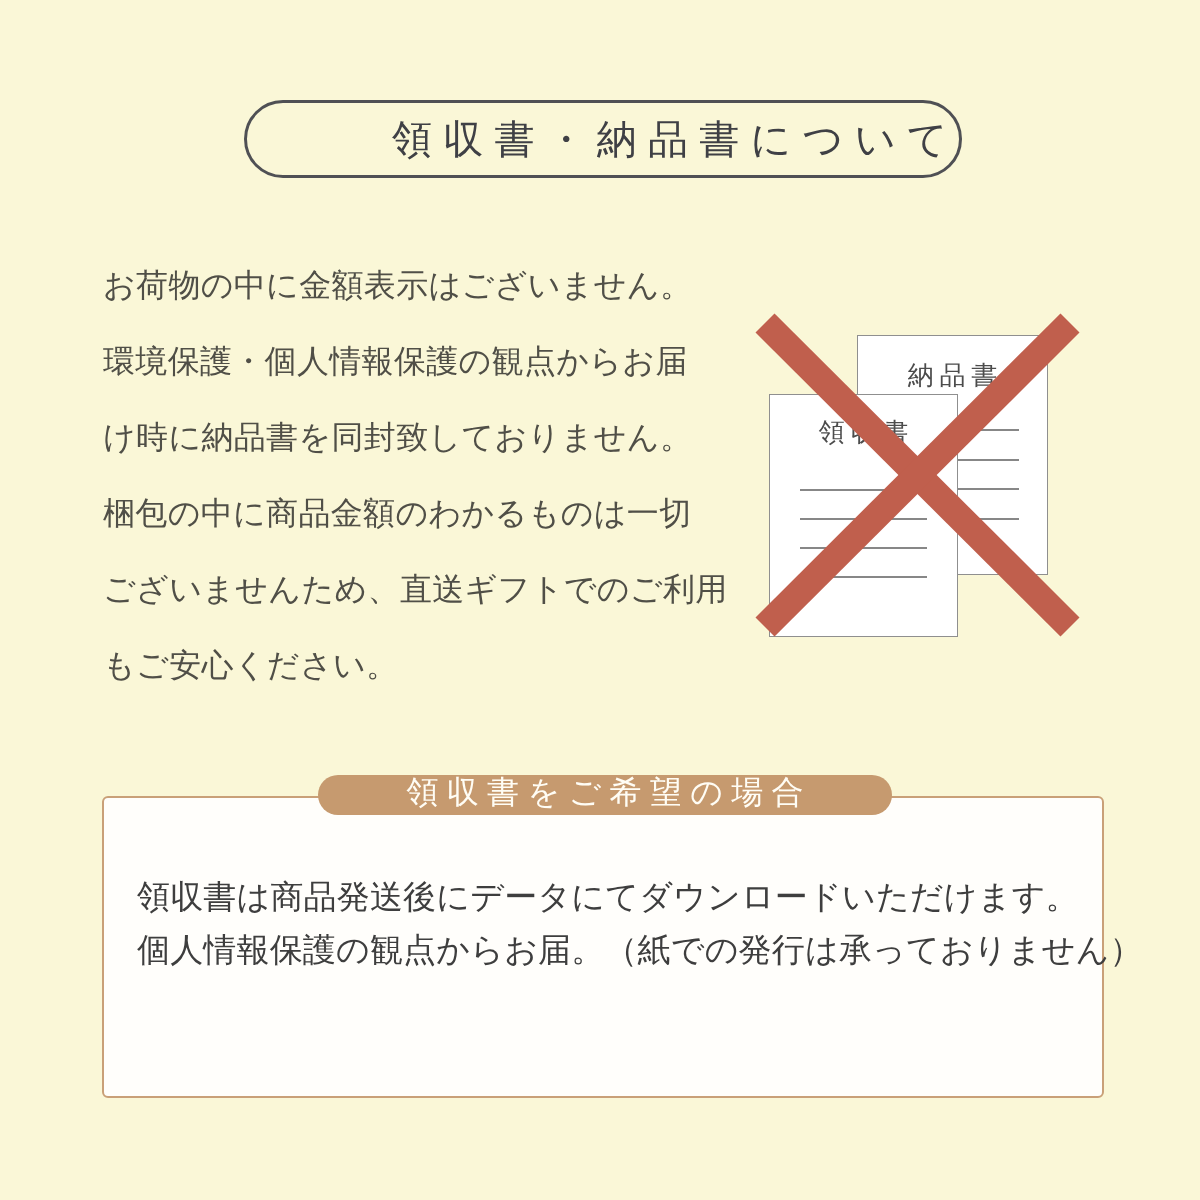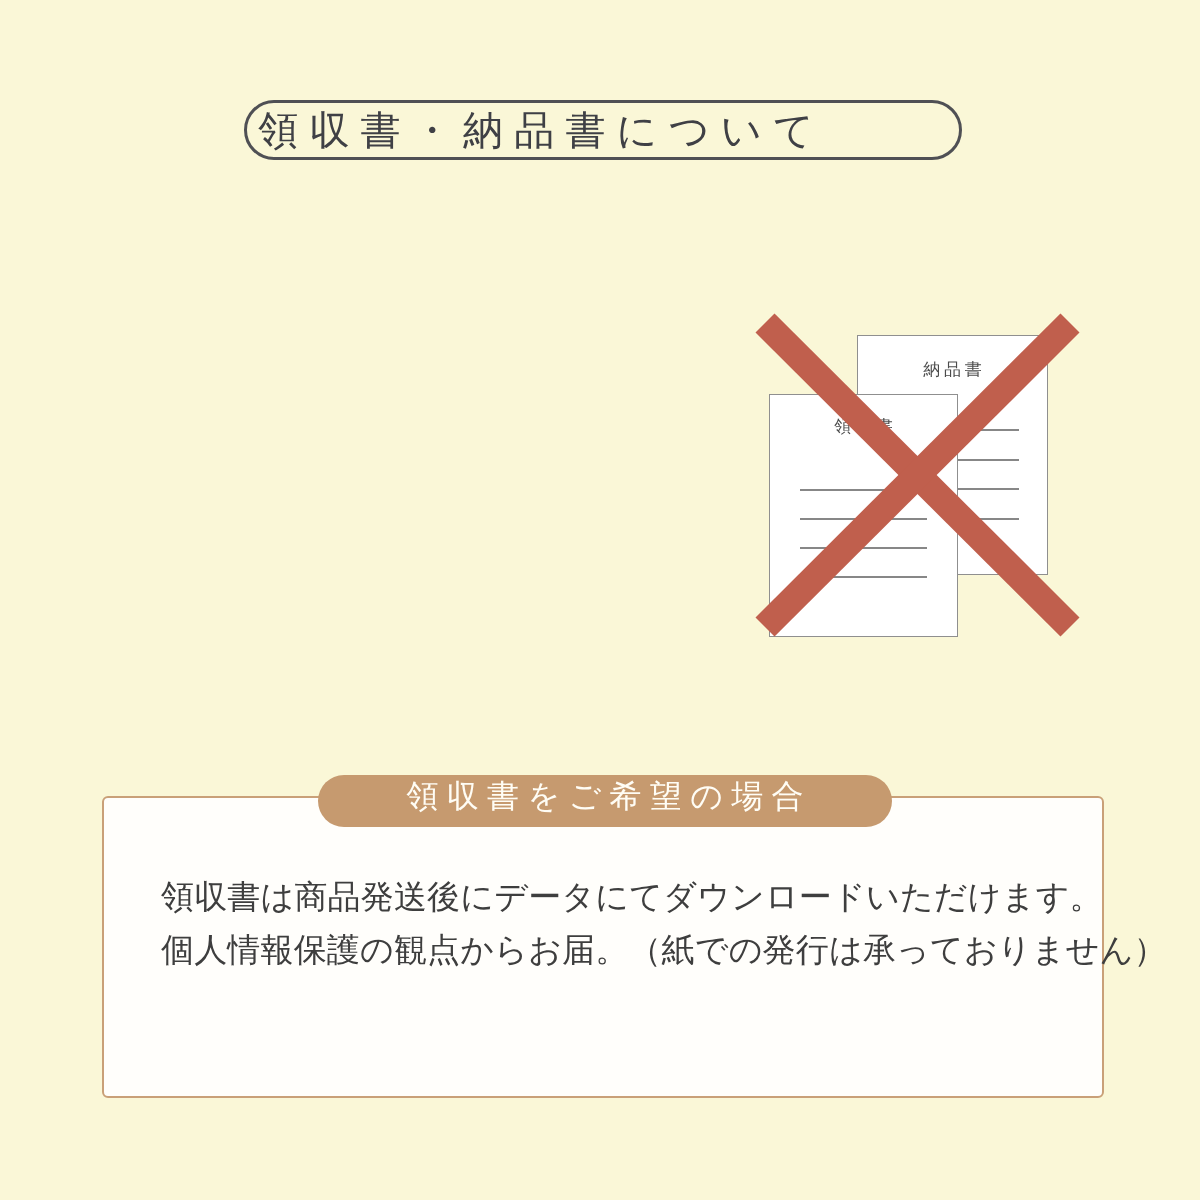--- a/index.html
+++ b/index.html
@@ -23,25 +23,25 @@
   }
   .canvas{
     position:relative;
     width:1200px;height:1200px;
     background:var(--background,#faf7d7);
     overflow:hidden;
   }
   
   .title-pill{
     position:absolute;left:244px;top:100px;
-    width:718px;height:60px;
+    width:718px;height:78px;
     border:3px solid var(--pill-border,#4f5054);
     border-radius:41px;
     box-sizing:border-box;
-    display:flex;align-items:center;justify-content:flex-start;
+    display:flex;align-items:center;justify-content:flex-end;
   }
   .title-pill .title-text{
     font-size:40px;
     letter-spacing:0.28em;
     padding-left:0.28em;
     color:var(--title-ink,#3f4045);
     white-space:nowrap;
   }
   
   .intro{
@@ -61,21 +61,21 @@
   .doc-card{
     position:absolute;
     background:#ffffff;
     border:1.5px solid var(--card-border,#8f8f8f);
     box-sizing:border-box;
   }
   .card-back{left:117px;top:45px;width:191px;height:240px;z-index:1;}
   .card-front{left:29px;top:104px;width:189px;height:243px;z-index:2;}
   .doc-card .doc-title{
     text-align:center;
-    font-size:17px;
+    font-size:26px;
     letter-spacing:0.22em;
     padding-left:0.22em;
     color:#4c4c4c;
     white-space:nowrap;
   }
   .card-back .doc-title{margin-top:22px;}
   .card-front .doc-title{margin-top:20px;}
   .rule{
     position:absolute;height:1.5px;
     background:var(--card-line,#878787);
@@ -97,48 +97,55 @@
     border:2px solid var(--panel-border,#c9a078);
     border-radius:6px;
     z-index:1;
   }
   .panel-text{
     position:absolute;left:33px;top:72px;
     font-size:33px;
     line-height:53px;
     letter-spacing:0.005em;
     color:var(--panel-ink,#3e3e3e);
-    margin-left:24px;
   }
   .panel-line{white-space:nowrap;}
   .panel-pill{
     position:absolute;left:318px;top:775px;
-    width:574px;height:52px;
+    width:574px;height:40px;
     background:var(--accent-tan,#c69a6f);
     border-radius:27px;
-    display:flex;align-items:flex-start;justify-content:center;
+    display:flex;align-items:flex-end;justify-content:center;
     z-index:2;
   }
   .panel-pill .pill-text{
     font-size:32px;
     letter-spacing:0.26em;
     padding-left:0.26em;
     color:var(--pill-text,#fffdf5);
     white-space:nowrap;
   }
 </style>
 </head>
 <body>
 
 <div class="canvas">
 
   <div class="title-pill">
     <span class="title-text">領収書・納品書について</span>
   </div>
 
+  <div class="intro">
+    <div class="intro-line">お荷物の中に金額表示はございません。</div>
+    <div class="intro-line">環境保護・個人情報保護の観点からお届</div>
+    <div class="intro-line">け時に納品書を同封致しておりません。</div>
+    <div class="intro-line">梱包の中に商品金額のわかるものは一切</div>
+    <div class="intro-line">ございませんため、直送ギフトでのご利用</div>
+    <div class="intro-line">もご安心ください。</div>
+  </div>
 
   <div class="illustration">
 
     <div class="doc-card card-back">
       <div class="doc-title">納品書</div>
       <div class="rule" style="top:93px;"></div>
       <div class="rule" style="top:123px;"></div>
       <div class="rule" style="top:152px;"></div>
       <div class="rule" style="top:182px;"></div>
     </div>

